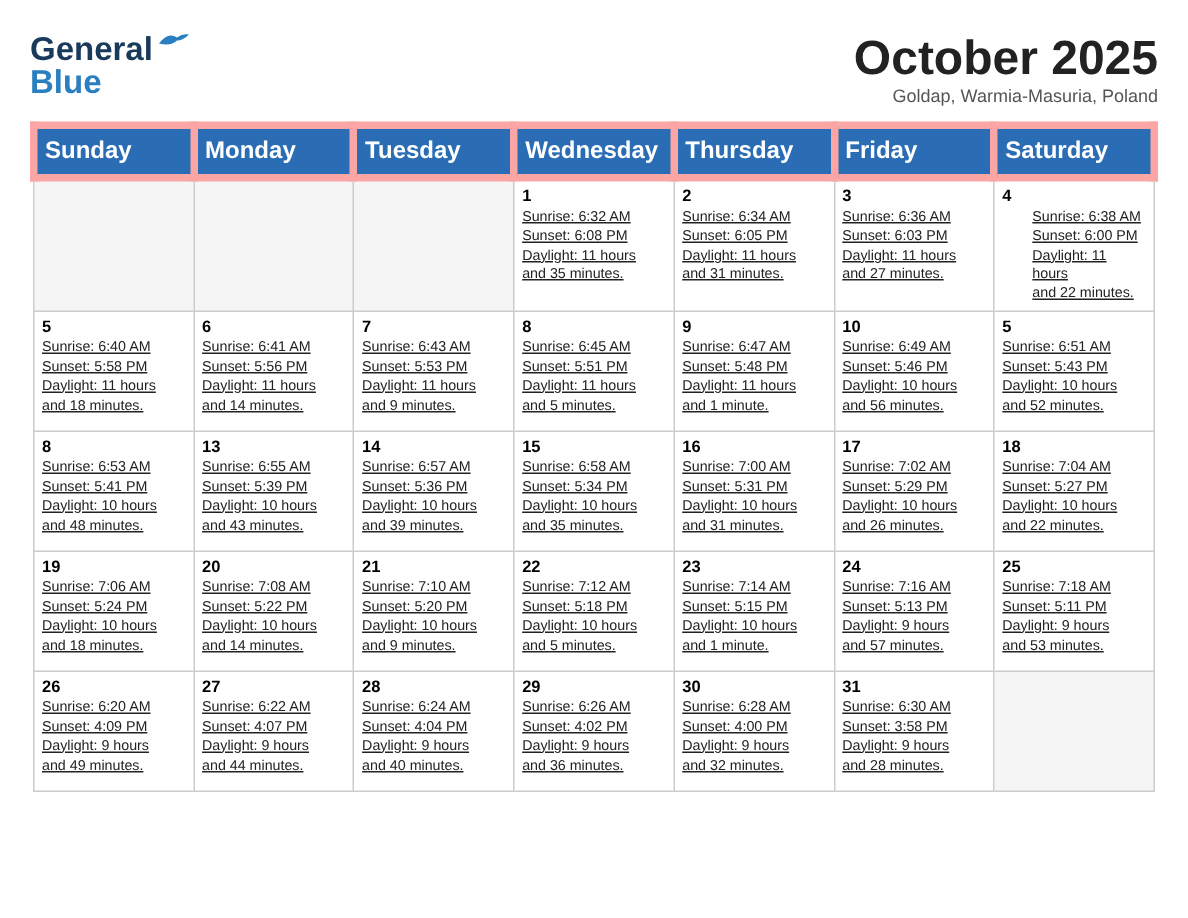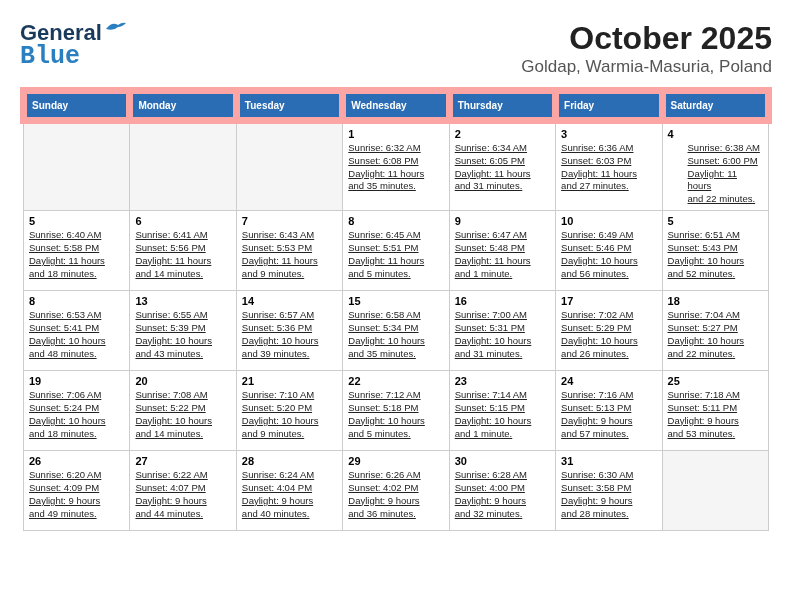--- a/index.html
+++ b/index.html
@@ -23,35 +23,35 @@
     }
     .title-block {
       text-align: right;
     }
     .month-title {
       font-size: 32px;
       font-weight: bold;
       color: #222;
     }
     .subtitle {
-      font-size: 17px;
+      font-size: 12px;
       color: #555;
     }
     .calendar {
       width: 100%;
       border-collapse: collapse;
       font-size: 10.5px;
     }
     .calendar th {
       background: #2a6db5;
       color: #fff;
       text-align: left;
       padding: 6px 5px;
-      font-size: 10px;
-      border: 7px solid #fca5a5;
+      font-size: 16px;
+      border: 5px solid #fca5a5;
     }
     .calendar td {
       border: 1px solid #ccc;
       vertical-align: top;
       padding: 4px 5px;
       width: calc(100% / 7);
       min-height: 80px;
       height: 80px;
       background: #fff;
     }
@@ -75,21 +75,21 @@
 <body>
 
 <div class="header">
   <div class="logo">
     <div style="display:flex;align-items:center;">
       <span style="font-size:22px;font-weight:bold;color:#1a3a5c;">General</span>
       <svg width="22" height="16" viewBox="0 0 22 16" style="margin-left:2px;margin-top:-8px;">
         <path d="M2,8 Q8,0 14,4 Q18,1 22,2 Q18,6 14,6 Q10,10 2,8Z" fill="#2a7fc1"></path>
       </svg>
     </div>
-    <span style="font-size:25px;font-weight:bold;color:#2a7fc1;margin-top:-4px;font-family:Liberation Mono, monospace;">Blue</span>
+    <span style="font-size:22px;font-weight:bold;color:#2a7fc1;margin-top:-4px;">Blue</span>
   </div>
   <div class="title-block">
     <div class="month-title">October 2025</div>
     <div class="subtitle">Goldap, Warmia-Masuria, Poland</div>
   </div>
 </div>
 
 <table class="calendar">
   <thead>
     <tr>

